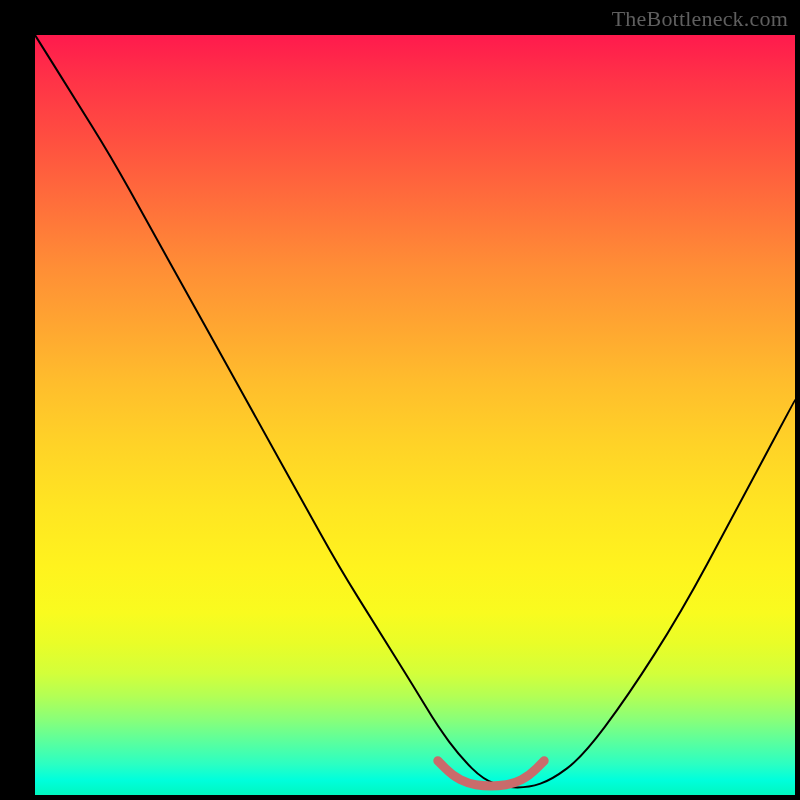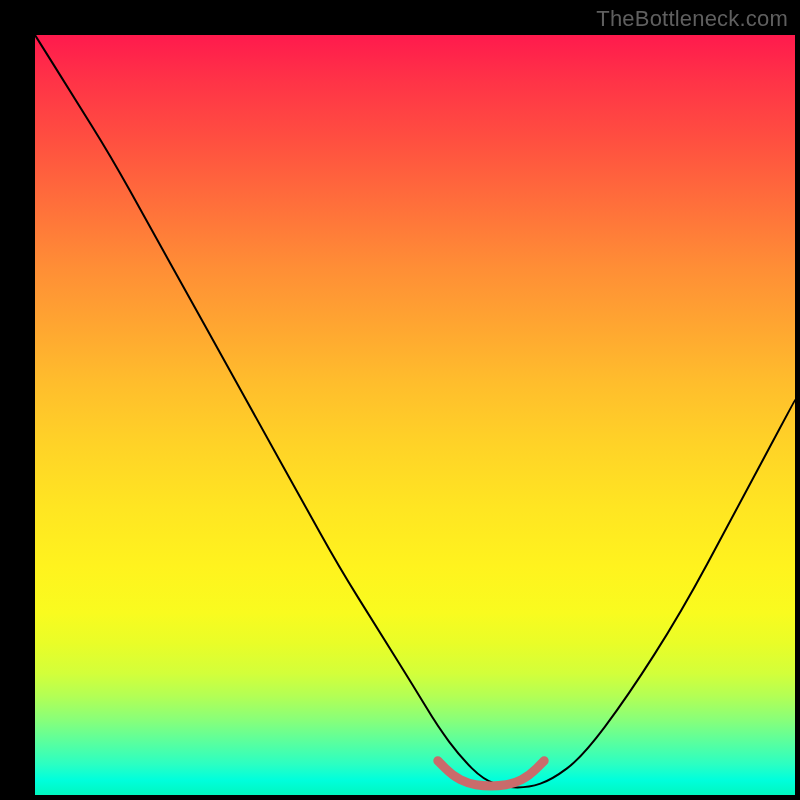--- a/index.html
+++ b/index.html
@@ -13,21 +13,21 @@
   .chart-container {
     position: relative;
     width: 800px;
     height: 800px;
     background: #000;
   }
   .watermark {
     position: absolute;
     top: 6px;
     right: 12px;
-    font-family: Liberation Sans, sans-serif;
+    font-family: Liberation Serif, serif;
     font-size: 22px;
     font-weight: 500;
     color: #5f5f5f;
     letter-spacing: 0.2px;
     z-index: 20;
   }
   .plot-area {
     position: absolute;
     left: 35px;
     top: 35px;

